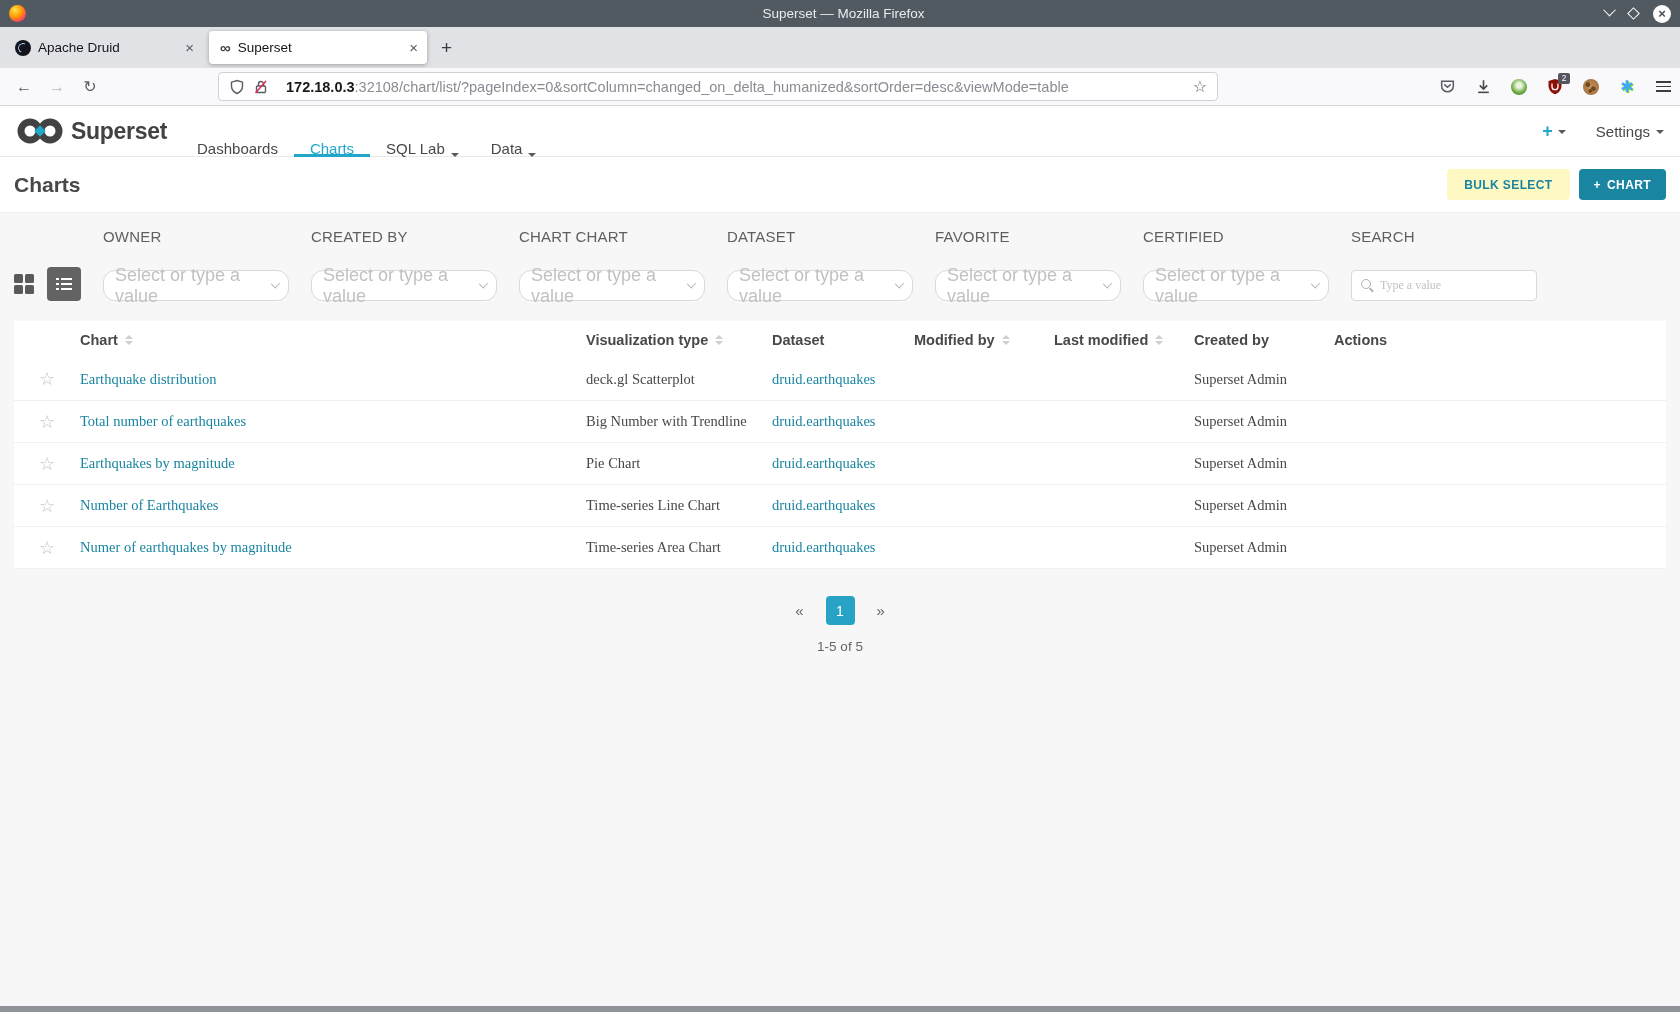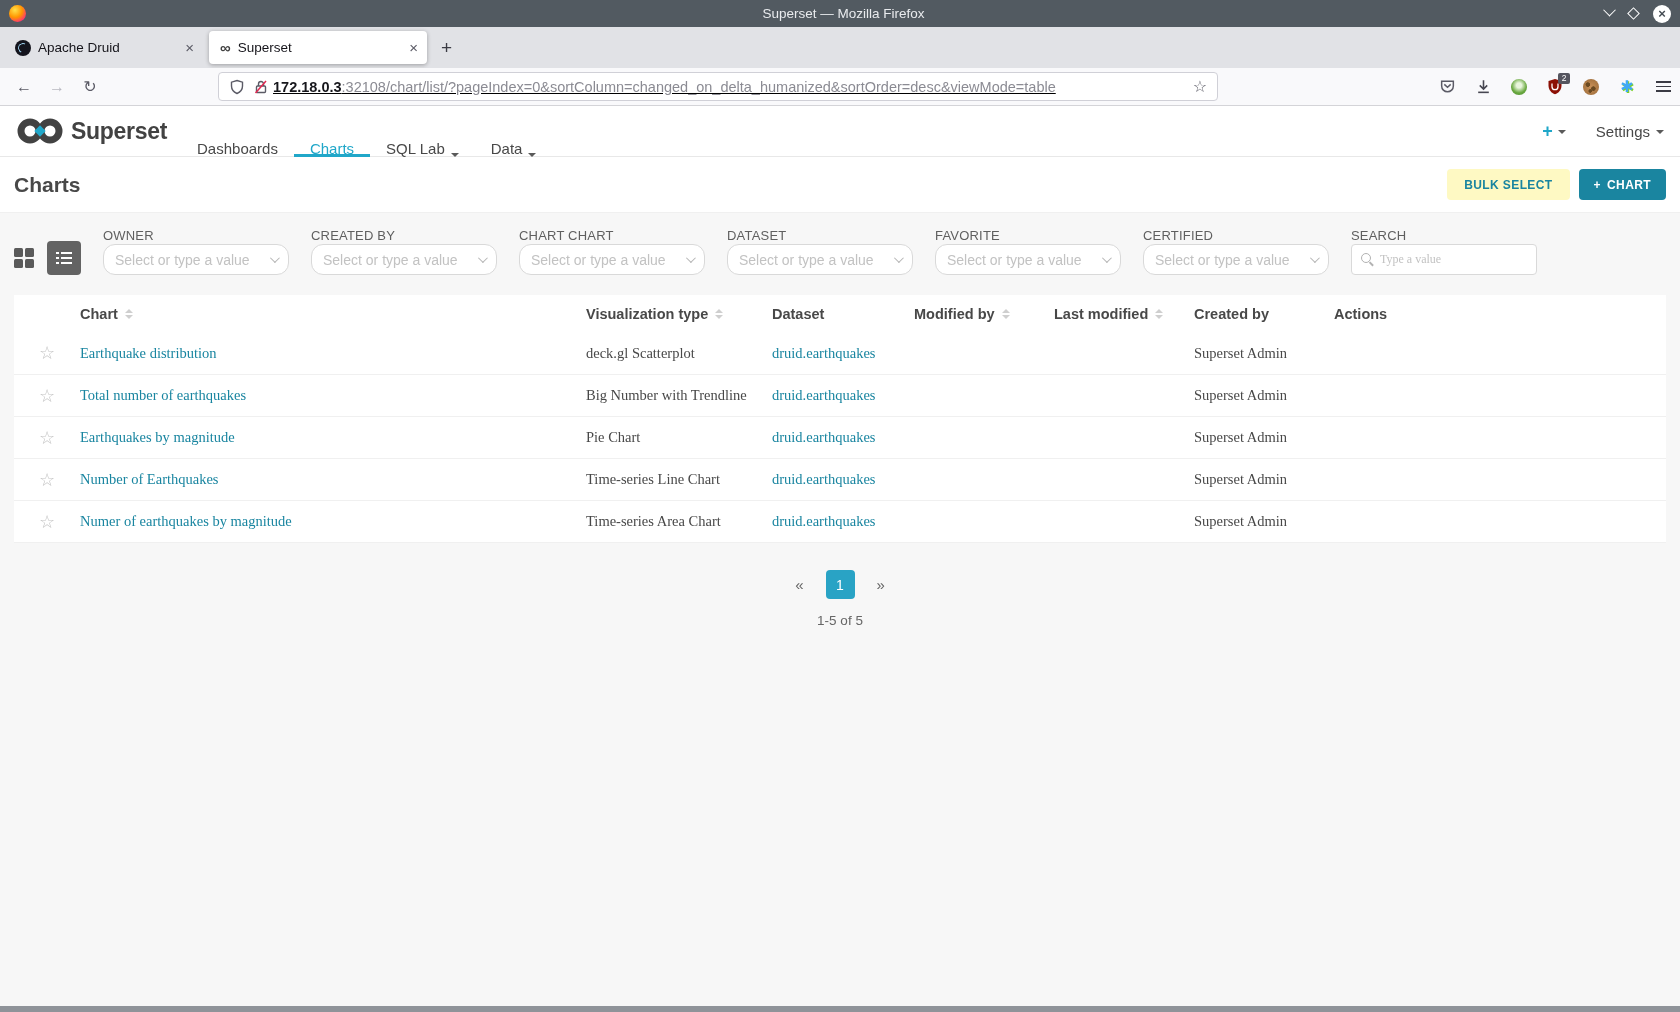--- a/index.html
+++ b/index.html
@@ -37,21 +37,21 @@
   .newtab { font-size:19px; color:#3b3b44; margin-left:14px; line-height:1; }
 
   
   .toolbar { height:38px; background:#f9f9fb; border-bottom:1px solid #d4d4d8; position:relative; display:flex; align-items:center; }
   .nav-btns { display:flex; align-items:center; gap:5px; margin-left:10px; }
   .navbtn { width:28px; text-align:center; font-size:16px; color:#5b5b66; }
   .navbtn.disabled { color:#b8b8c0; }
   .urlbar { position:absolute; left:218px; top:4px; width:1000px; height:29px; background:#fff;
     border:1px solid #d0d0d7; border-radius:4px; display:flex; align-items:center; padding:0 10px; font-size:14.5px; }
   .urlbar svg { flex:none; }
-  .url-text { margin-left:4px; white-space:nowrap; overflow:hidden;text-decoration:underline; }
+  .url-text { margin-left:17px; white-space:nowrap; overflow:hidden; }
   .url-domain { color:#17171c; font-weight:bold; }
   .url-rest { color:#8b8b93; }
   .url-star { margin-left:auto; color:#5b5b66; font-size:16px; }
   .tb-icons { position:absolute; right:8px; display:flex; align-items:center; gap:18px; }
   .tbicon { position:relative; display:flex; align-items:center; justify-content:center; width:18px; height:18px; }
   .ic-green { width:16px; height:16px; border-radius:50%; background:radial-gradient(circle at 50% 40%, #e9f5dc 20%, #69a83f 60%, #4c8a2e); }
   .ic-cookie { width:16px; height:16px; border-radius:50%;
     background: radial-gradient(circle at 30% 35%, #6b4a22 0 2px, transparent 2.5px),
                 radial-gradient(circle at 65% 60%, #6b4a22 0 2px, transparent 2.5px),
                 radial-gradient(circle at 45% 75%, #6b4a22 0 1.5px, transparent 2px),
@@ -86,22 +86,22 @@
   
   .filter-bar { display:flex; align-items:flex-end; padding:15px 14px 16px; gap:22px; }
   .view-toggles { display:flex; align-items:center; gap:13px; height:34px; }
   .card-view { display:grid; grid-template-columns:9px 9px; grid-template-rows:9px 9px; gap:2px; }
   .card-view i { background:#5a5a5a; border-radius:1.5px; }
   .list-view { width:34px; height:34px; background:#636363; border-radius:4px; display:flex; flex-direction:column; justify-content:center; align-items:center; gap:2.5px; }
   .list-view .lrow { display:flex; gap:2.5px; align-items:center; }
   .list-view .ldot { width:2.5px; height:2.5px; background:#fff; }
   .list-view .lbar { width:11px; height:2.5px; background:#fff; }
   .filter-group { width:186px; }
-  .filter-label { font-size:13px; color:#5f5f5f; margin-bottom:1px; letter-spacing:.2px; }
-  .select-box { height:31px; border:1px solid #d9d9d9; border-radius:12px; background:#fff; display:flex; align-items:center; padding:0 11px; font-size:14px; color:#c2c2c2; }
+  .filter-label { font-size:15px; color:#5f5f5f; margin-bottom:25px; letter-spacing:.2px; }
+  .select-box { height:31px; border:1px solid #d9d9d9; border-radius:12px; background:#fff; display:flex; align-items:center; padding:0 11px; font-size:18px; color:#c2c2c2; }
   .sel-chev { margin-left:auto; width:7px; height:7px; border-right:1.5px solid #b5b5b5; border-bottom:1.5px solid #b5b5b5; transform:rotate(45deg) translateY(-2px); }
   .search-box { height:31px; border:1px solid #d9d9d9; border-radius:4px; background:#fff; display:flex; align-items:center; padding:0 9px; gap:6px; }
   .search-box input { border:none; outline:none; font-family:Liberation Serif, serif; font-size:12px; color:#484848; width:130px; background:transparent; }
   .search-box input::placeholder { color:#c2c2c2; }
   .mag { position:relative; width:13px; height:13px; }
   .mag::before { content:""; position:absolute; top:0; left:0; width:8px; height:8px; border:1.5px solid #b2b2b2; border-radius:50%; }
   .mag::after { content:""; position:absolute; width:5px; height:1.5px; background:#b2b2b2; transform:rotate(45deg); left:8px; top:9.5px; }
 
   
   .table-card { margin:4px 14px 0; background:#fff; border-bottom:1px solid #f0f0f0; }

